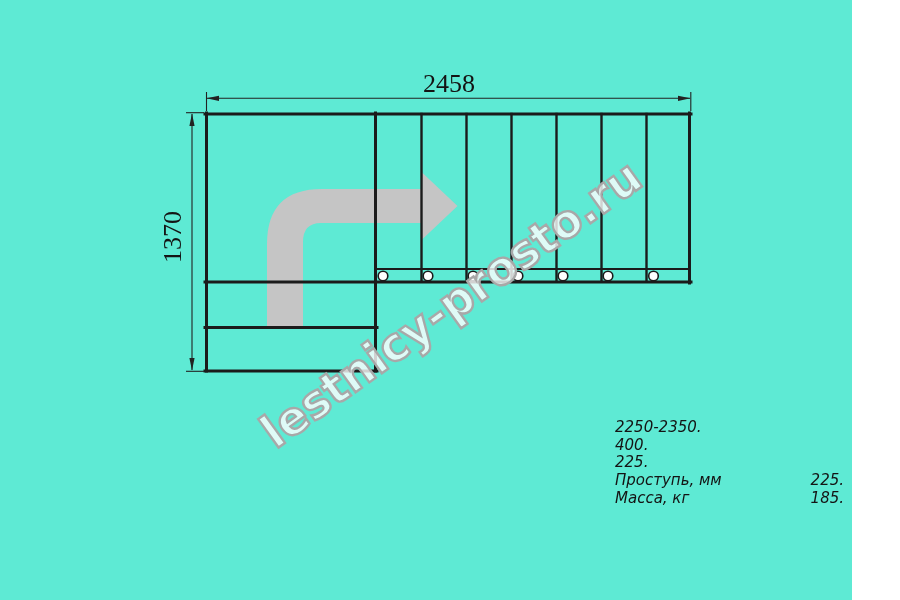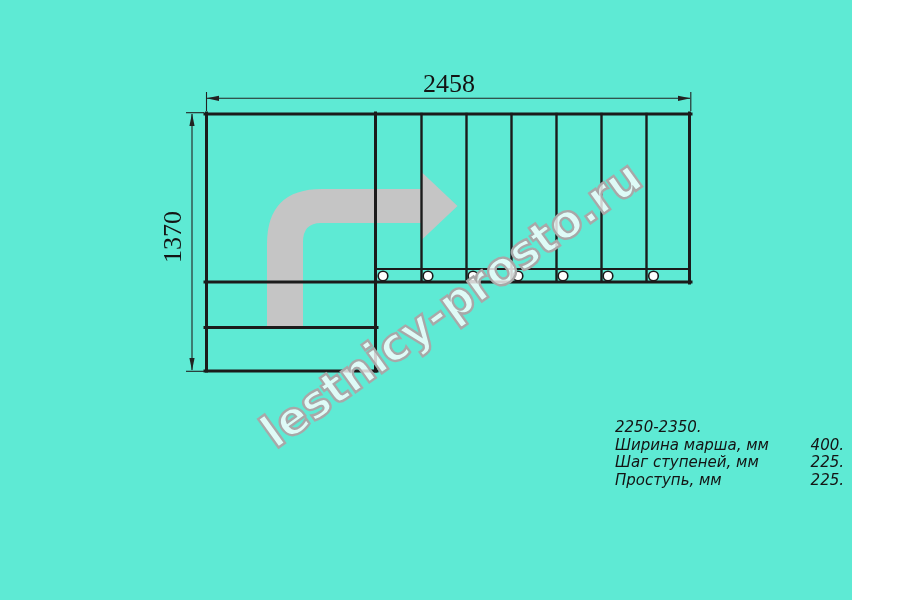--- a/index.html
+++ b/index.html
@@ -80,26 +80,28 @@
     </g>
 
     <text class="watermark-text" stroke-width="2.4" text-anchor="middle" dominant-baseline="central" textLength="455" lengthAdjust="spacingAndGlyphs" transform="translate(451,304) rotate(-35.7)" stroke="#a8a8a8">lestnicy-prosto.ru</text>
   </svg>
 
   <div class="specs">
     <div class="spec-row">
       <span class="spec-value">2250-2350.</span>
     </div>
     <div class="spec-row">
-      <span class="spec-label">Ширина марша, мм</span>
       <span class="spec-value">400.</span>
     </div>
     <div class="spec-row">
-      <span class="spec-label">Шаг ступеней, мм</span>
       <span class="spec-value">225.</span>
     </div>
     <div class="spec-row">
       <span class="spec-label">Проступь, мм</span>
       <span class="spec-value">225.</span>
     </div>
+    <div class="spec-row">
+      <span class="spec-label">Масса, кг</span>
+      <span class="spec-value">185.</span>
+    </div>
   </div>
 
 </div>
 
 </body></html>

